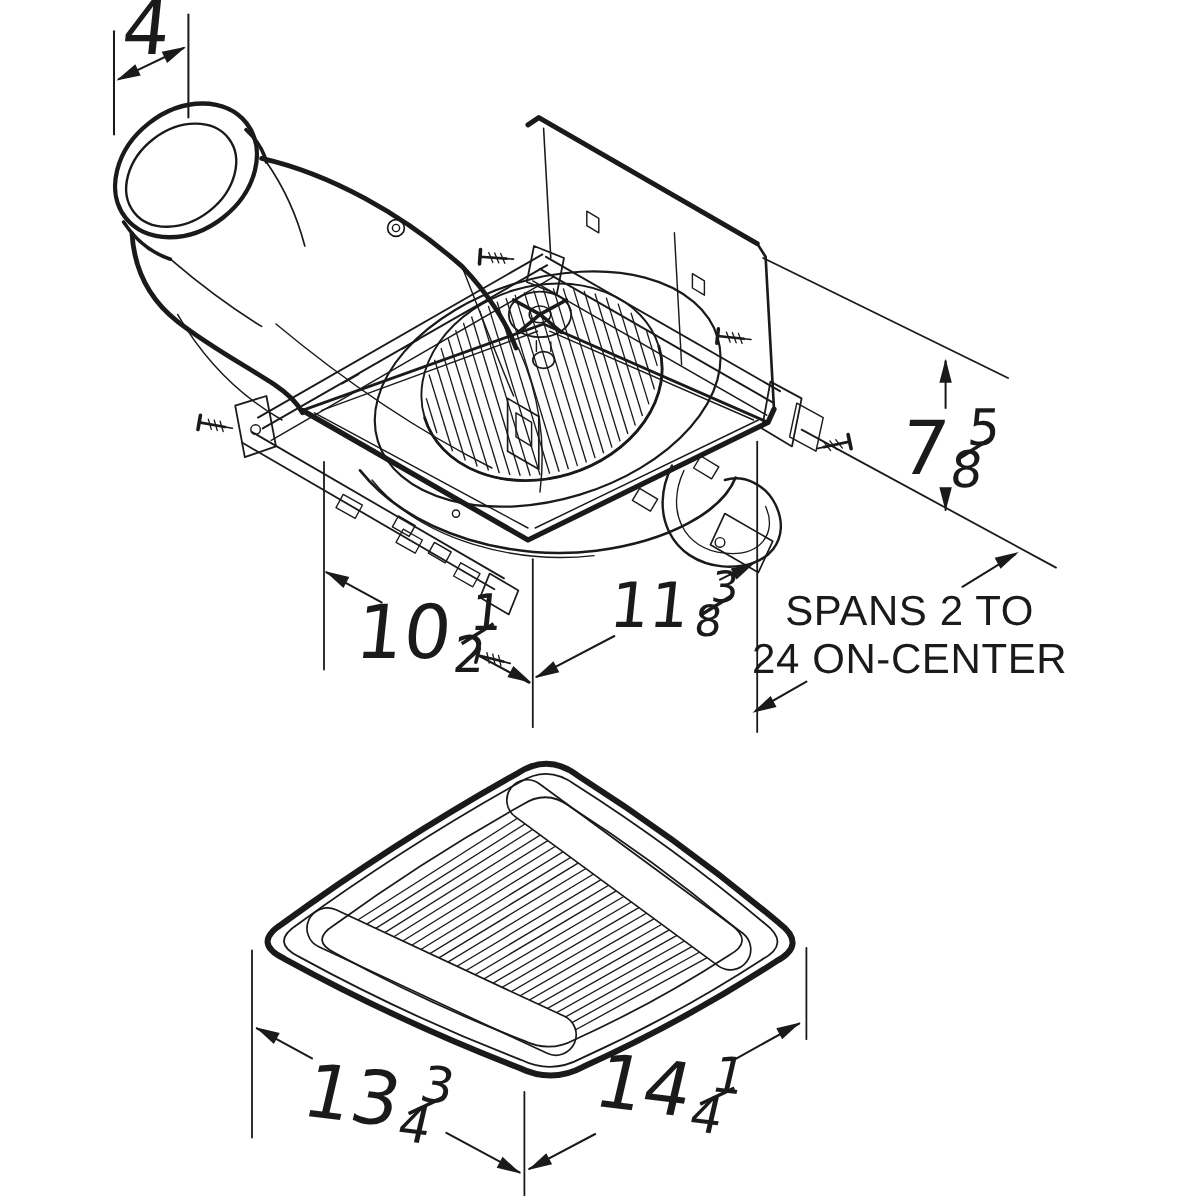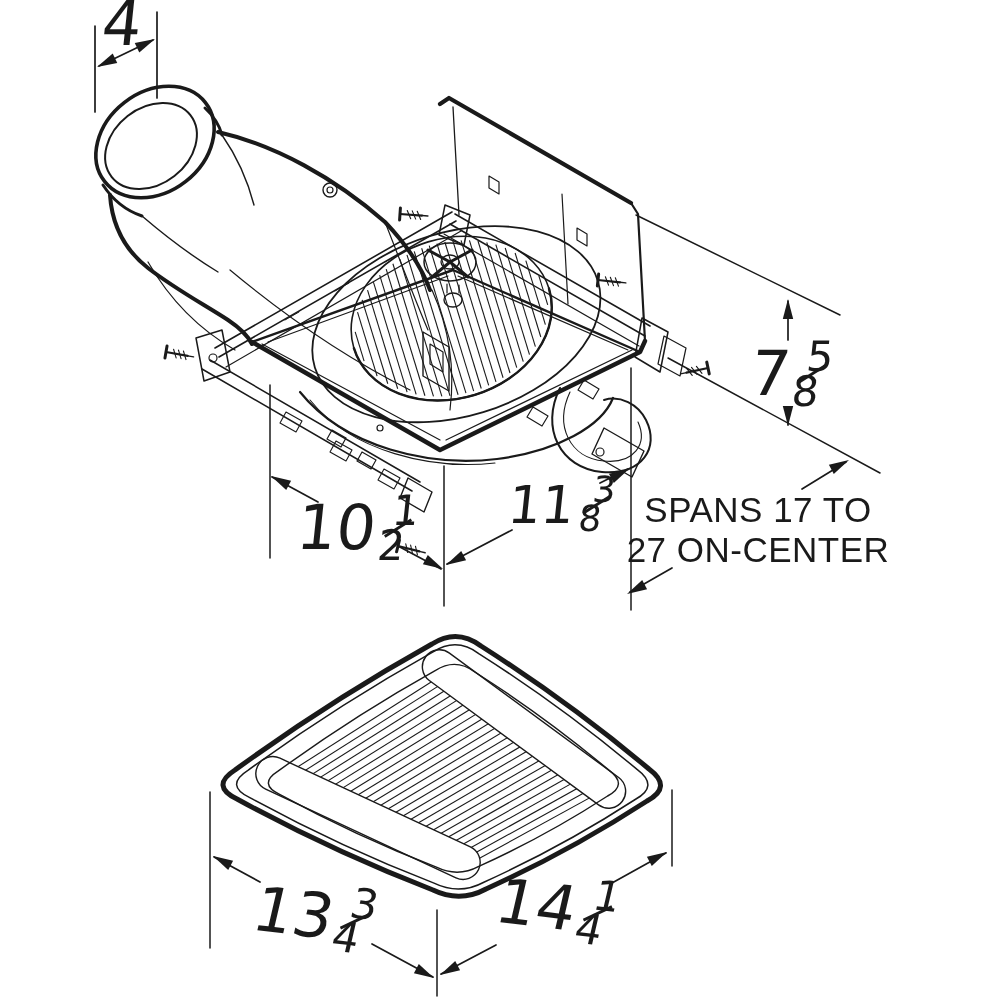--- a/index.html
+++ b/index.html
@@ -304,22 +304,22 @@
   <div class="dim sm" style="left:560px;top:505px;">
     <span class="whole">11</span>
     <span class="frac">
       <span class="fnum">3</span>
       <span class="fbar"></span>
       <span class="fden">8</span>
     </span>
   </div>
 
   <div class="note">
-    <div>SPANS 17 TO</div>
-    <div>27 ON-CENTER</div>
+    <div>SPANS 2 TO</div>
+    <div>24 ON-CENTER</div>
   </div>
 
   <div class="dim tilt" style="left:312px;top:916px;">
     <span class="whole">13</span>
     <span class="frac">
       <span class="fnum">3</span>
       <span class="fbar"></span>
       <span class="fden">4</span>
     </span>
   </div>

